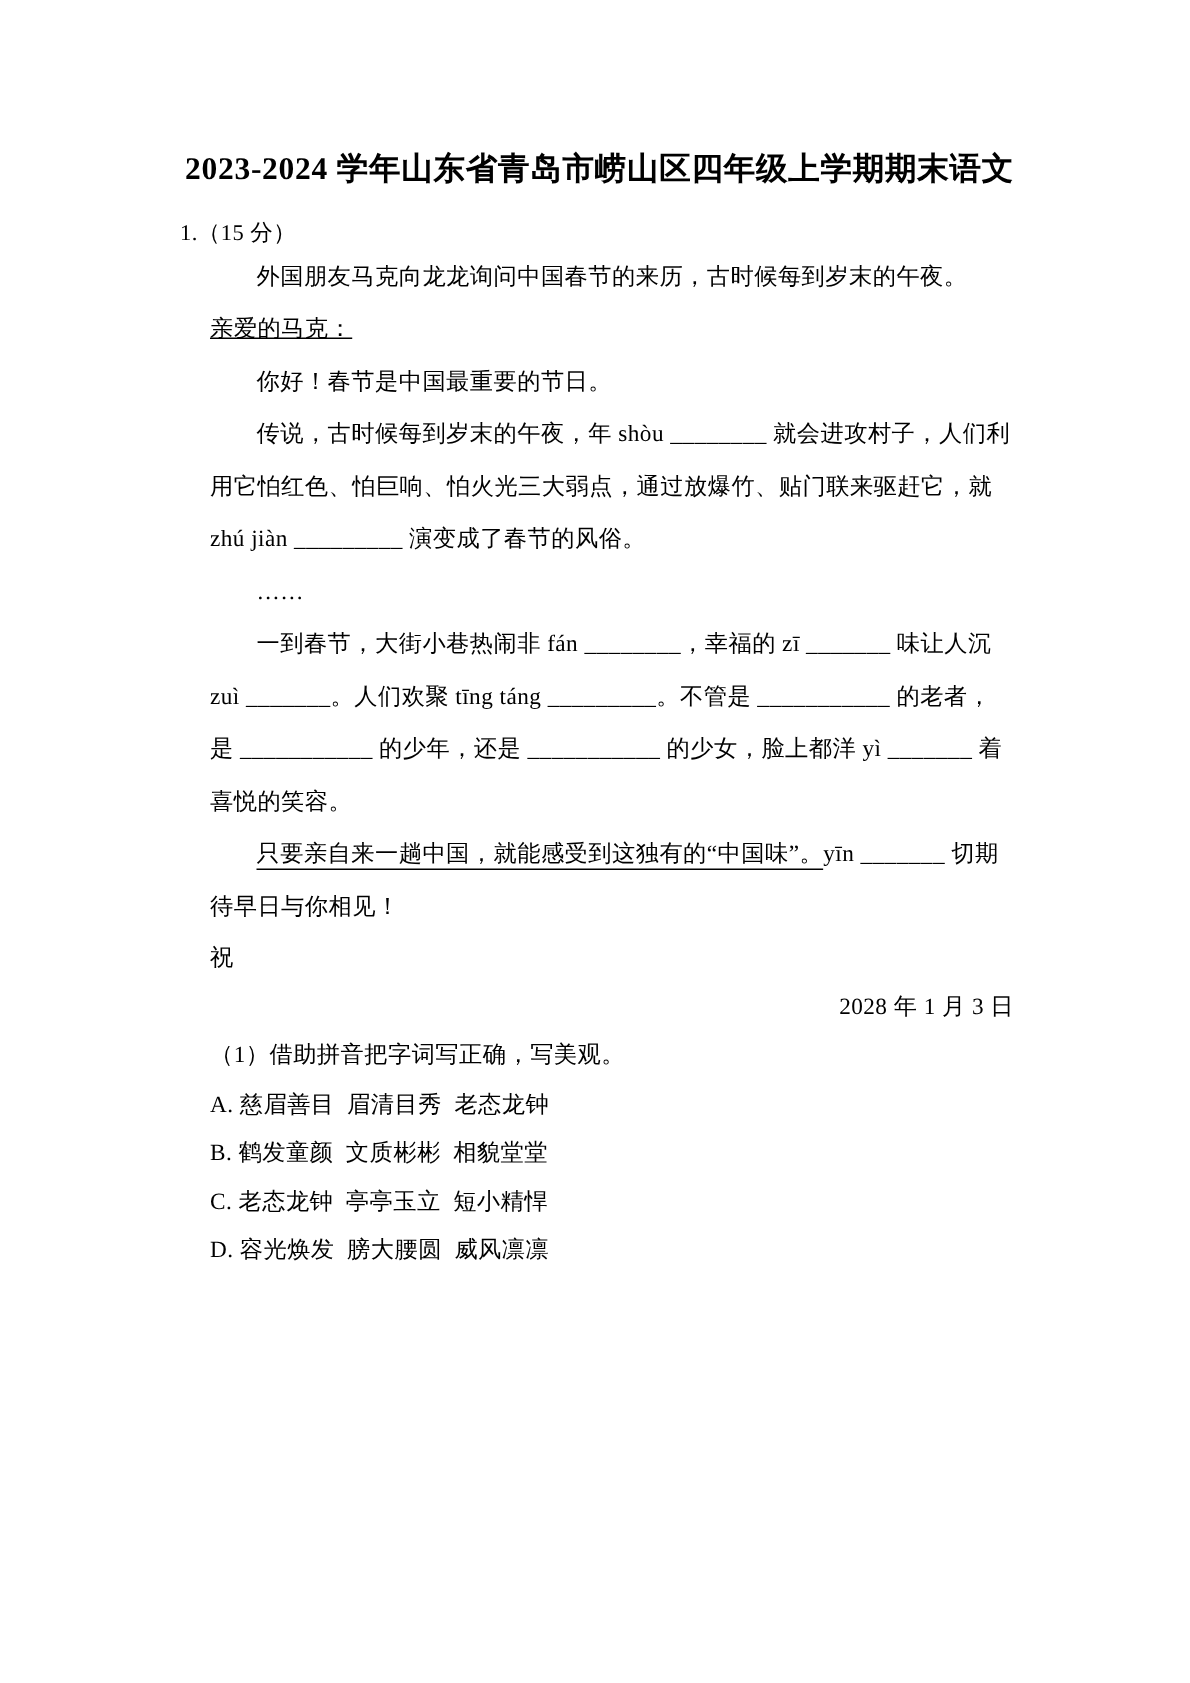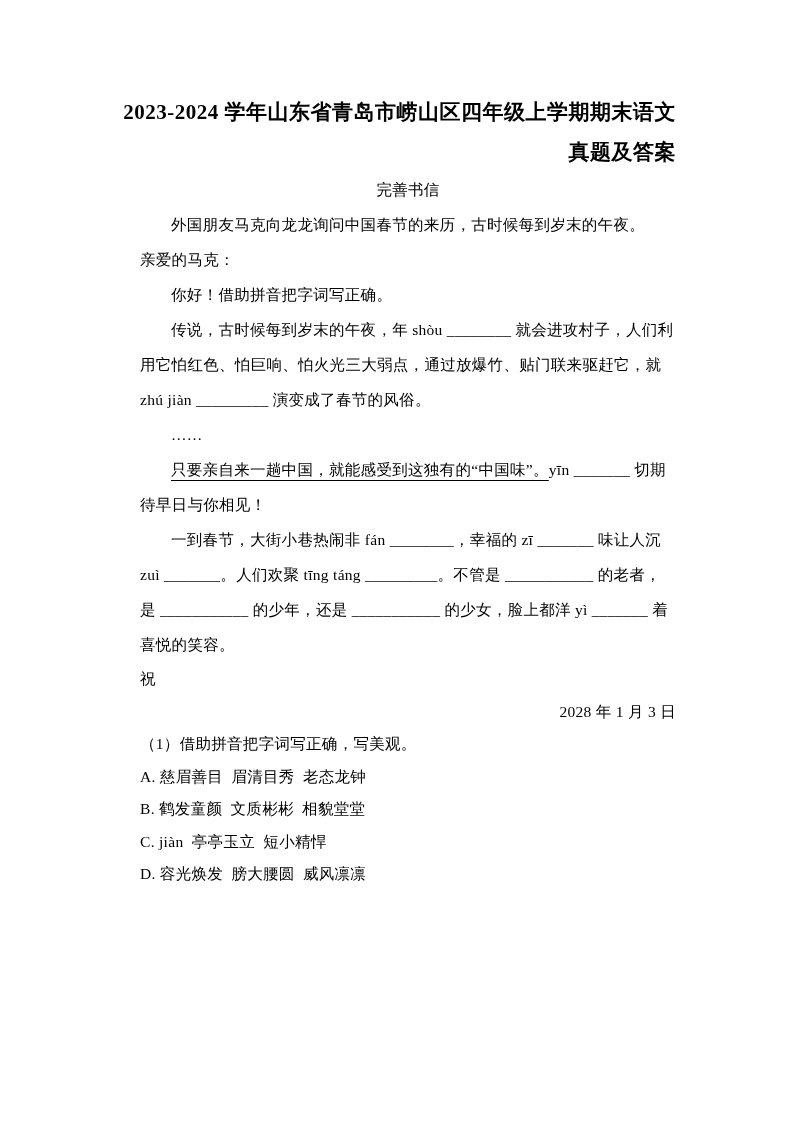--- a/index.html
+++ b/index.html
@@ -25,61 +25,60 @@
     margin-top: 14px;
     letter-spacing: 0.3px;
   }
   .content {
     margin-left: 20px;
     font-size: 15.5px;
     letter-spacing: 0.3px;
   }
   .letter p { line-height: 35px; text-indent: 2em; white-space: pre-wrap; }
   .letter .center { text-align: center; text-indent: 0; }
-  .letter .flush { text-indent: 0; }
+  .letter .flush { text-indent: 0; text-decoration: underline; }
   .closing p { line-height: 33px; white-space: pre-wrap; }
   .closing .right { text-align: right; }
   .subq p { line-height: 32.5px; white-space: pre-wrap; }
   .u {
     text-decoration: underline;
     text-underline-offset: 5px;
     text-decoration-thickness: 1px;
   }
 </style>
 </head>
 <body>
 
 <div class="page">
 
   <h1 class="doc-title">
     <div>2023-2024 学年山东省青岛市崂山区四年级上学期期末语文</div>
-    <div>真题及答案</div>
   </h1>
 
+  <div class="q-number">1.（15 分）</div>
 
   <div class="content">
 
     <div class="letter">
-      <p class="center">完善书信</p>
       <p>外国朋友马克向龙龙询问中国春节的来历，古时候每到岁末的午夜。</p>
       <p class="flush">亲爱的马克：</p>
-      <p>你好！借助拼音把字词写正确。</p>
+      <p>你好！春节是中国最重要的节日。</p>
       <p>传说，古时候每到岁末的午夜，年 shòu ________ 就会进攻村子，人们利用它怕红色、怕巨响、怕火光三大弱点，通过放爆竹、贴门联来驱赶它，就 zhú jiàn _________ 演变成了春节的风俗。</p>
       <p>……</p>
+      <p>一到春节，大街小巷热闹非 fán ________，幸福的 zī _______ 味让人沉 zuì _______。人们欢聚 tīng táng _________。不管是 ___________ 的老者，是 ___________ 的少年，还是 ___________ 的少女，脸上都洋 yì _______ 着喜悦的笑容。</p>
       <p><span class="u">只要亲自来一趟中国，就能感受到这独有的“中国味”。</span><span>yīn _______ 切期待早日与你相见！</span></p>
-      <p>一到春节，大街小巷热闹非 fán ________，幸福的 zī _______ 味让人沉 zuì _______。人们欢聚 tīng táng _________。不管是 ___________ 的老者，是 ___________ 的少年，还是 ___________ 的少女，脸上都洋 yì _______ 着喜悦的笑容。</p>
     </div>
 
     <div class="closing">
       <p>祝</p>
       <p class="right">2028 年 1 月 3 日</p>
     </div>
 
     <div class="subq">
       <p>（1）借助拼音把字词写正确，写美观。</p>
       <p>A. 慈眉善目  眉清目秀  老态龙钟</p>
       <p>B. 鹤发童颜  文质彬彬  相貌堂堂</p>
-      <p>C. jiàn  亭亭玉立  短小精悍</p>
+      <p>C. 老态龙钟  亭亭玉立  短小精悍</p>
       <p>D. 容光焕发  膀大腰圆  威风凛凛</p>
     </div>
 
   </div>
 </div>
 
 </body></html>

